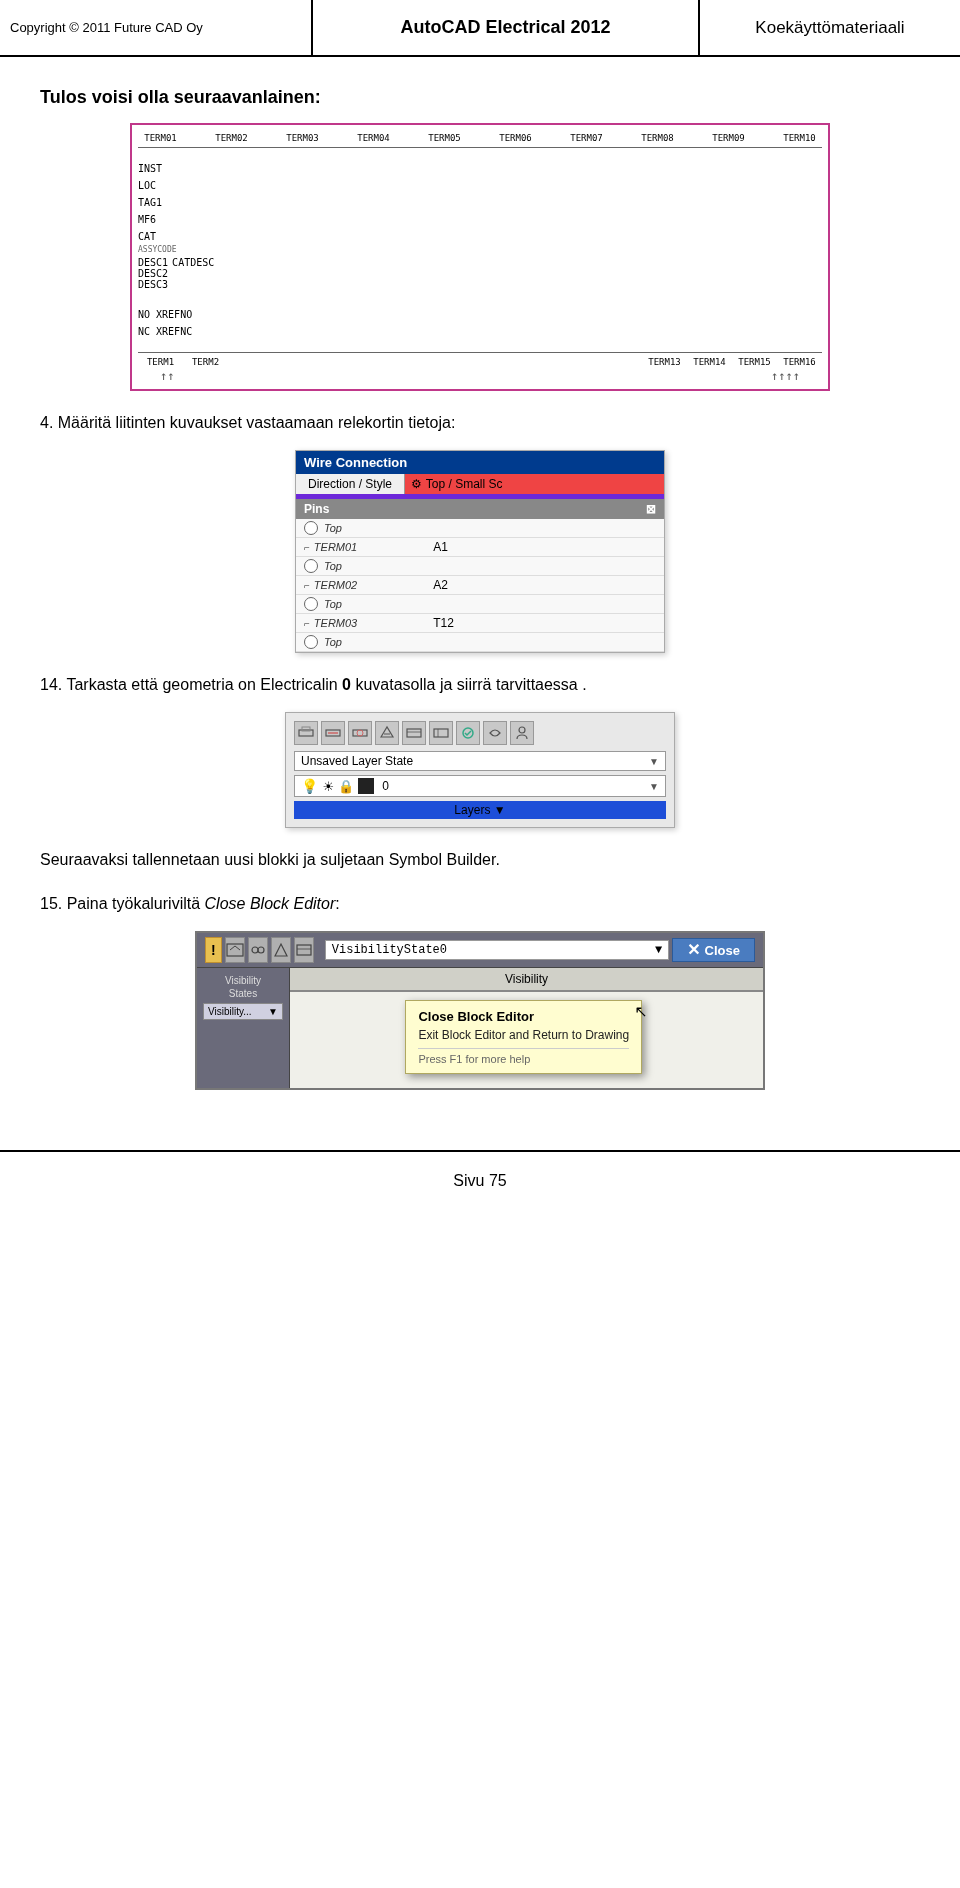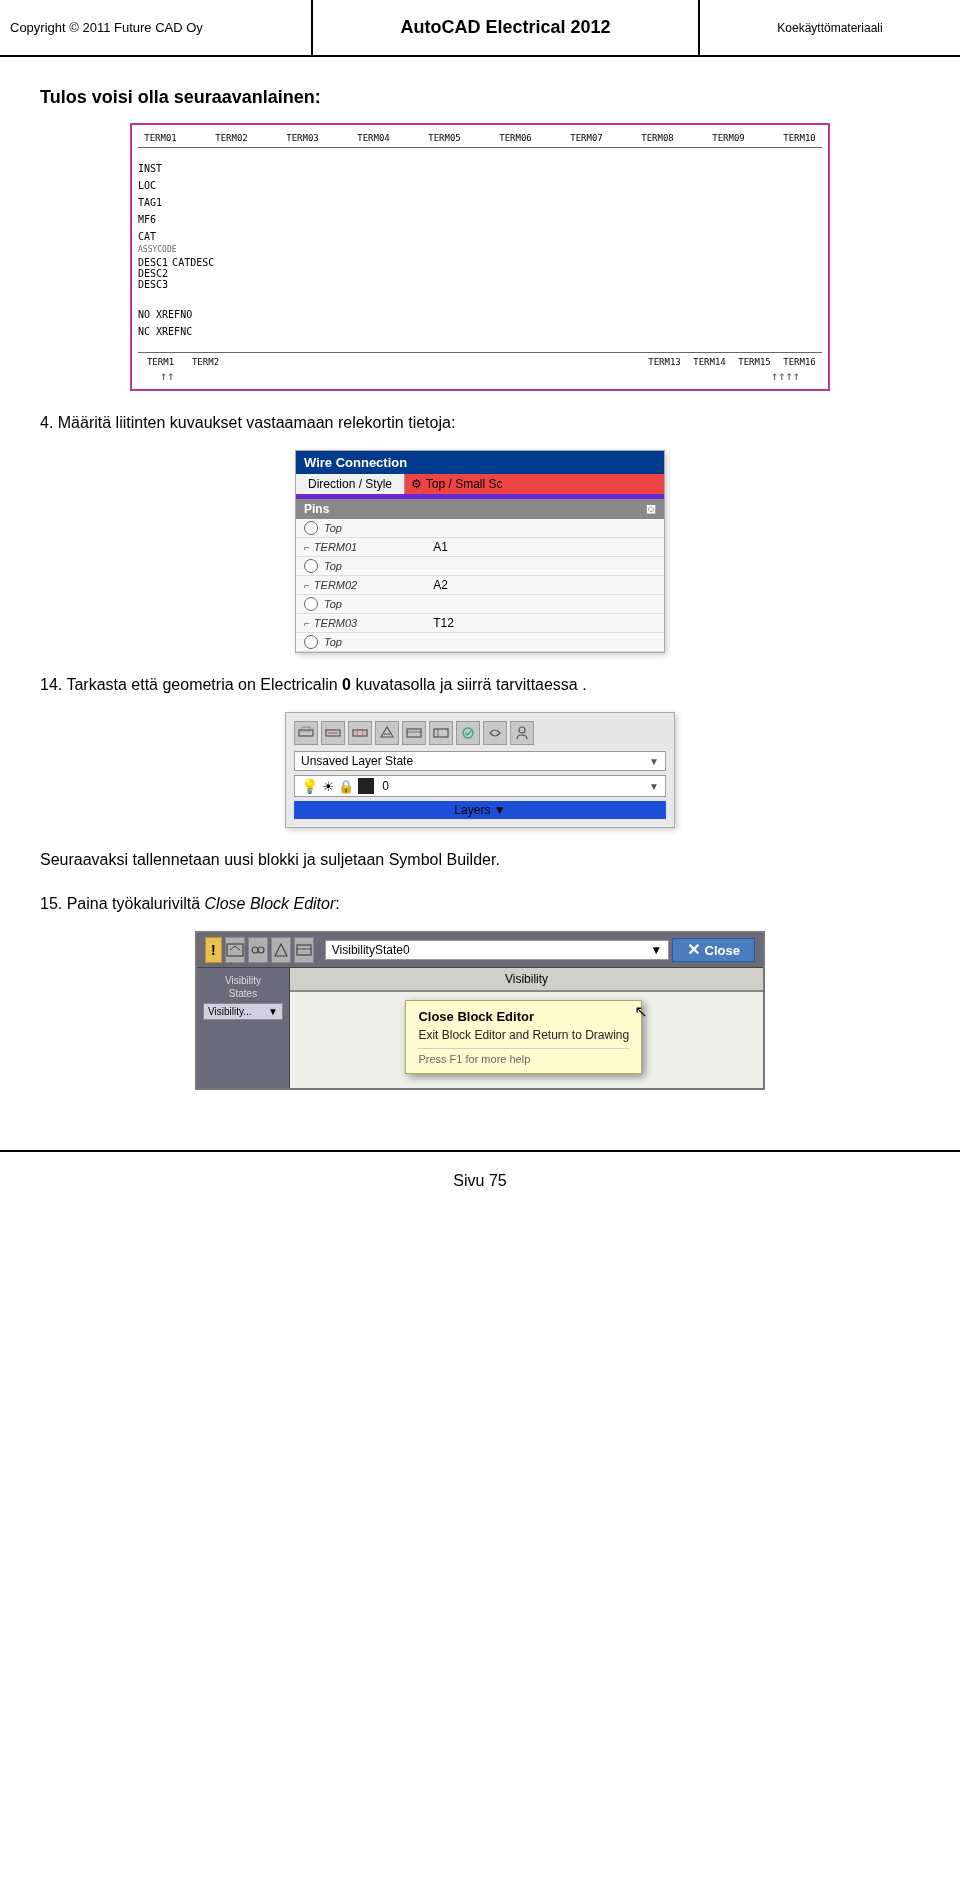--- a/index.html
+++ b/index.html
@@ -34,21 +34,21 @@
       font-weight: bold;
       border-right: 2px solid #000;
       height: 100%;
       display: flex;
       align-items: center;
       justify-content: center;
     }
     .header-subtitle {
       flex: 0 0 260px;
       text-align: center;
-      font-size: 12px;
+      font-size: 17px;
       padding: 0 28px;
       height: 100%;
       display: flex;
       align-items: center;
       justify-content: center;
     }
 
     
     .content {
       padding: 30px 40px;
@@ -696,21 +696,21 @@
             <path d="M3 15 L9 3 L15 15 Z" fill="none" stroke="#444" stroke-width="1.2"></path>
           </svg>
       </div>
       <div class="be-tool">
         <svg width="18" height="18" viewBox="0 0 18 18">
             <rect x="2" y="4" width="14" height="10" fill="none" stroke="#444" stroke-width="1.2"></rect>
             <line x1="2" y1="8" x2="16" y2="8" stroke="#444" stroke-width="0.8"></line>
           </svg>
       </div>
 
-      <div class="be-vis-dropdown" style="margin-left:8px;min-width:130px;background:#fff;border:1px solid #999;padding:2px 6px;font-size:12px;display:flex;justify-content:space-between;align-items:center;">
+      <div class="be-vis-dropdown" style="margin-left:8px;min-width:130px;background:#fff;border:1px solid #999;padding:2px 6px;font-size:12px;display:flex;justify-content:space-between;align-items:center;font-family:Liberation Mono, monospace;">
         <span>VisibilityState0</span>
         <span>▼</span>
       </div>
 
       <div class="be-close-button" style="margin-left:auto;">
         <span class="be-close-x">✕</span>
         <span>Close</span>
       </div>
     </div>
 

